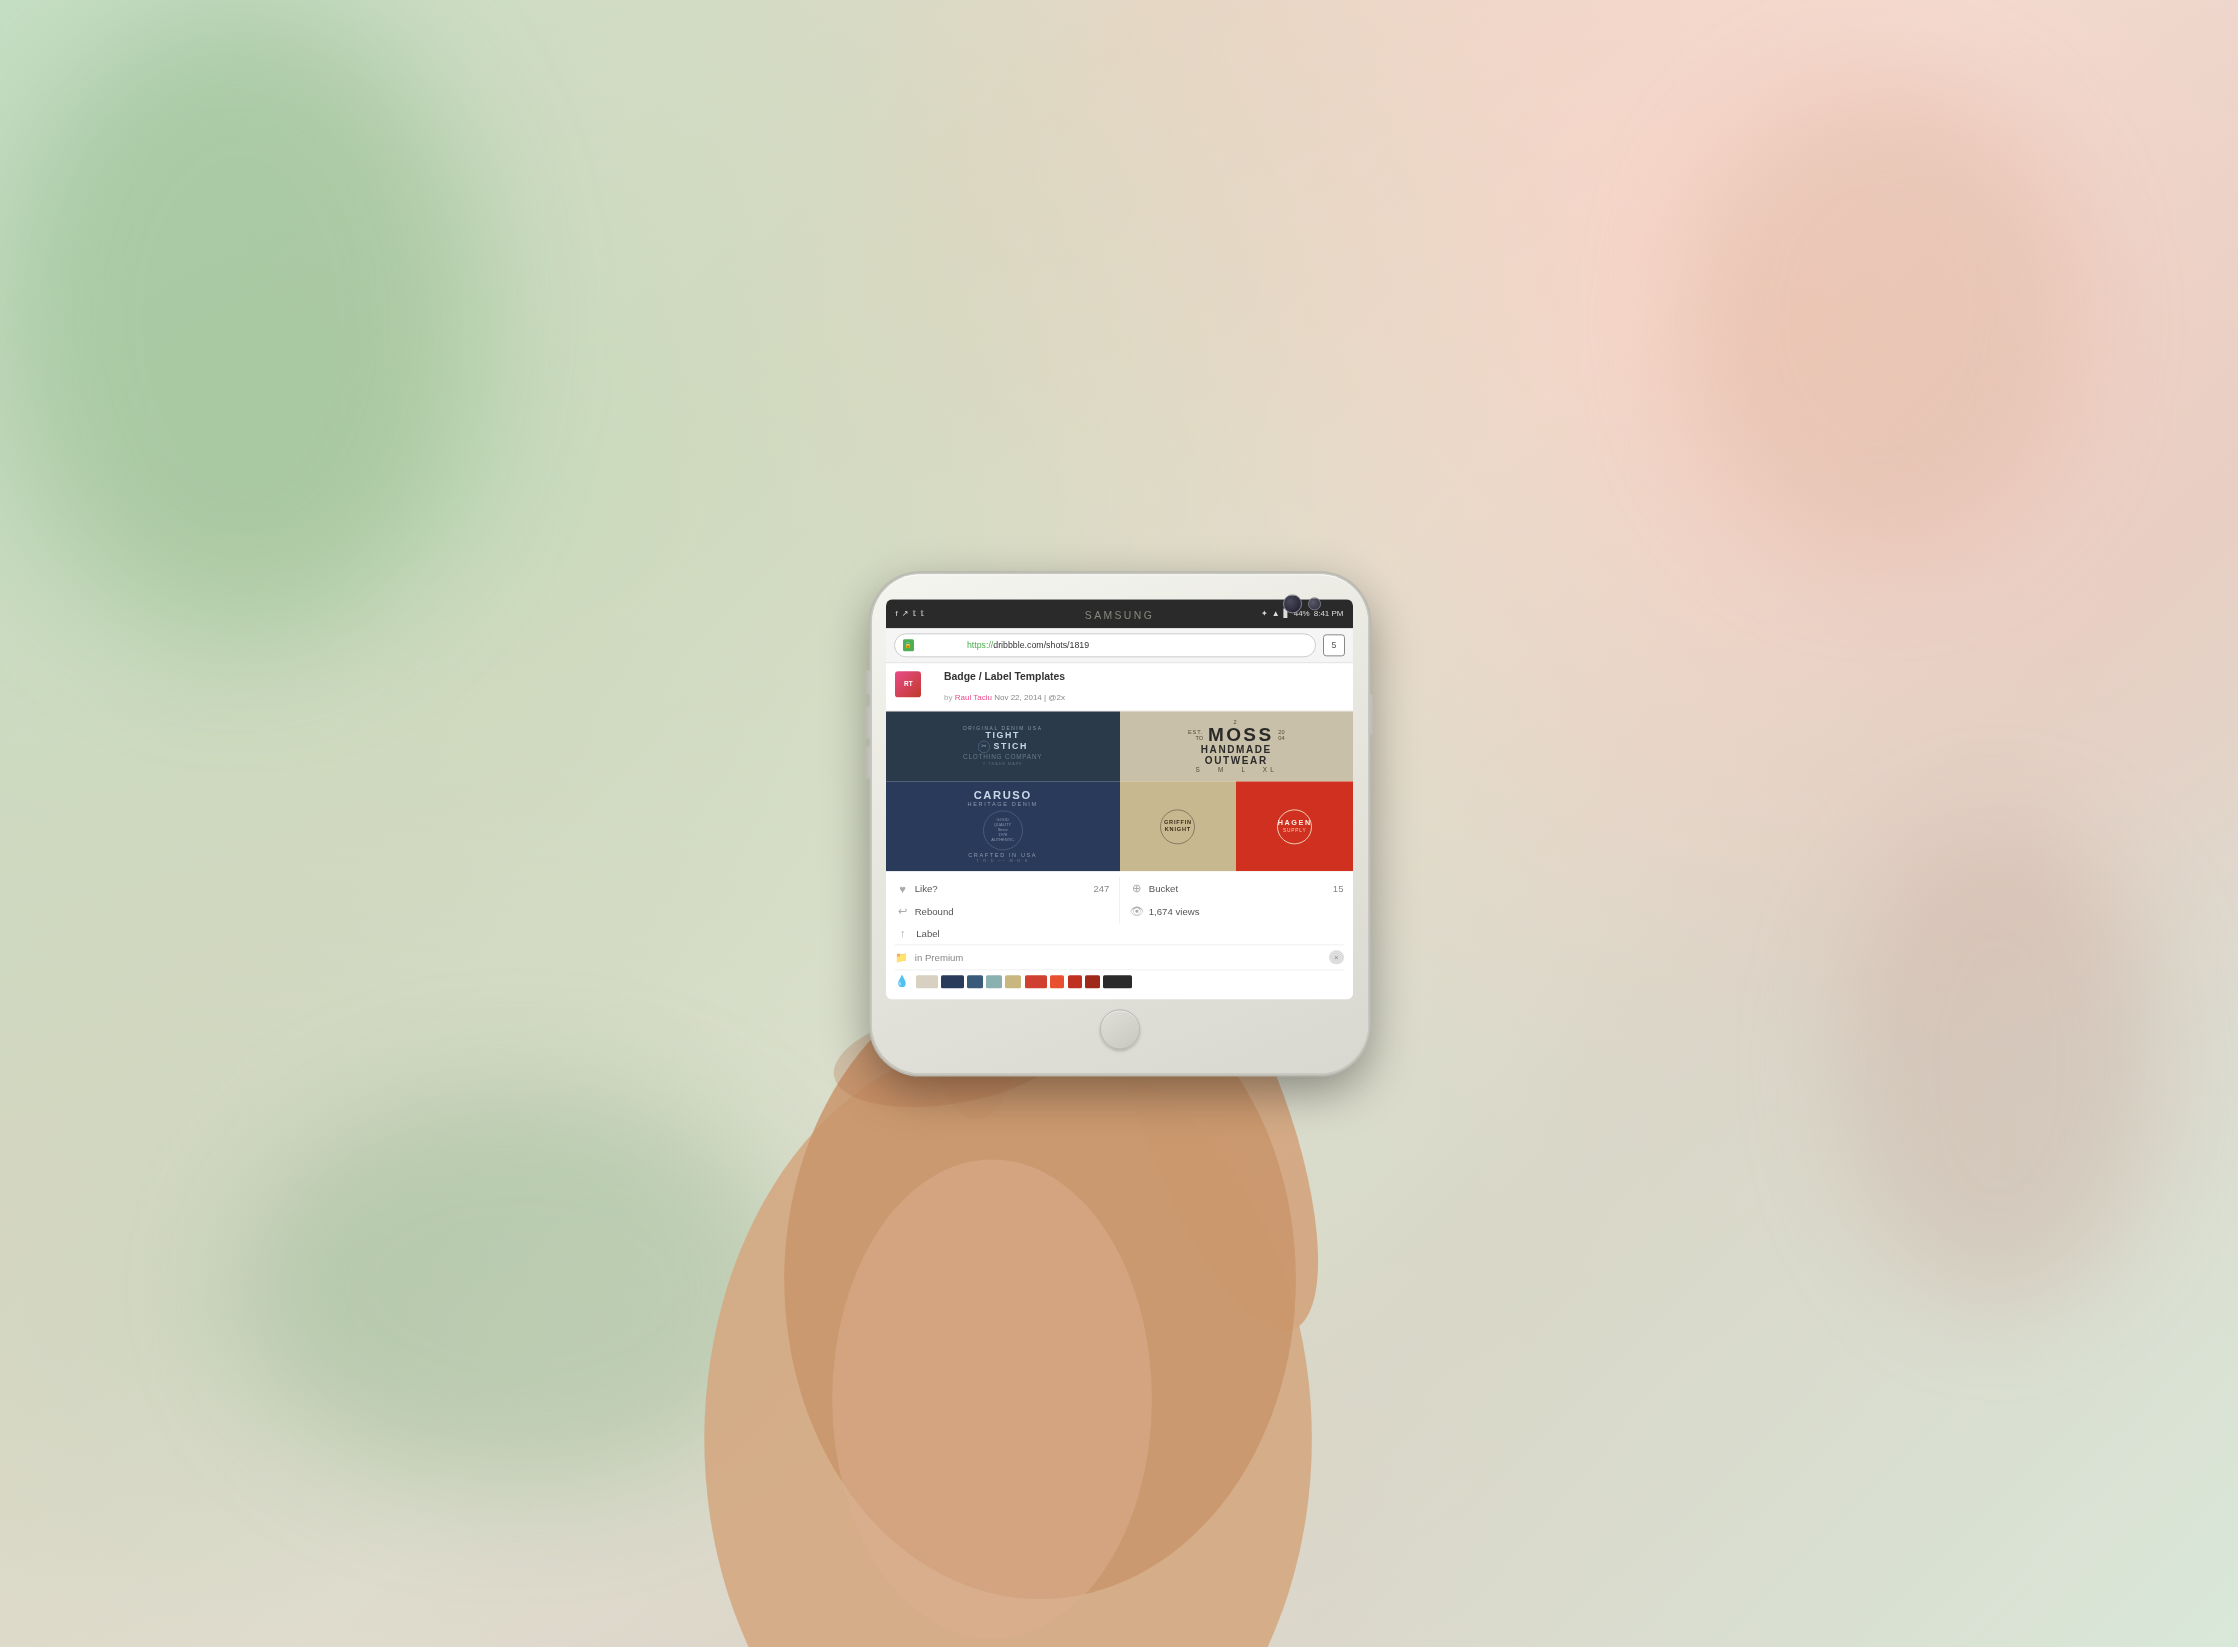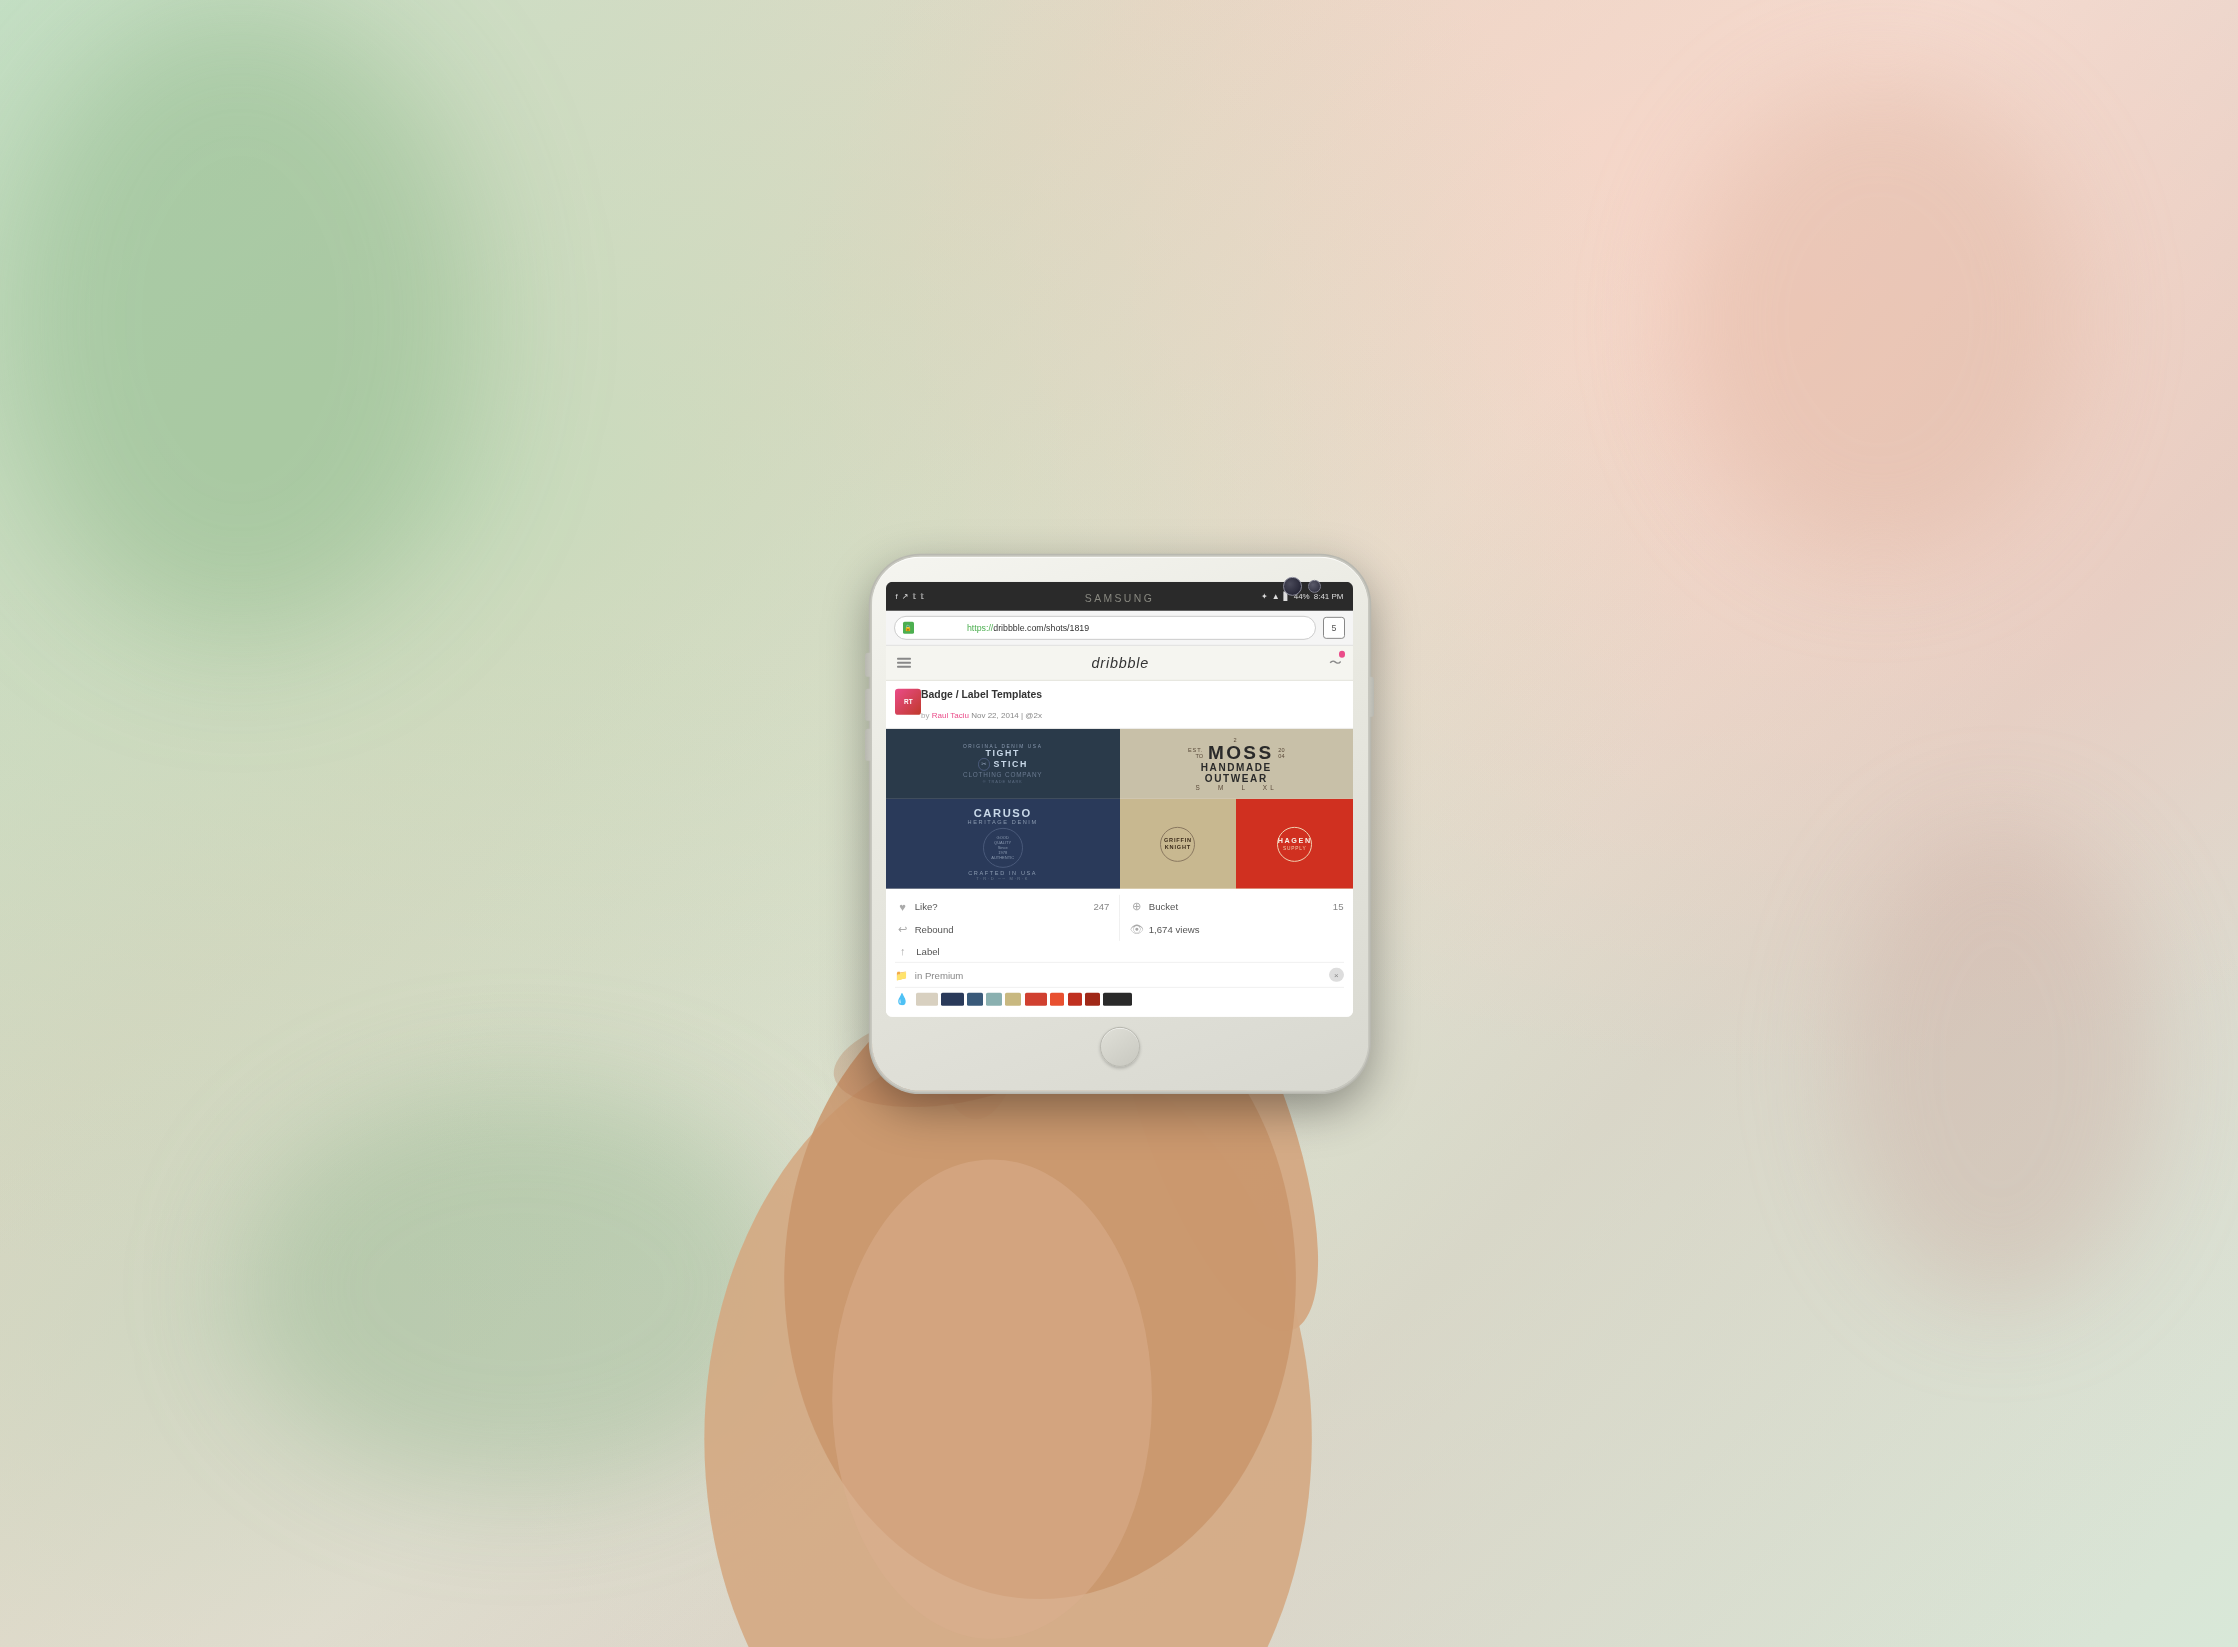--- a/index.html
+++ b/index.html
@@ -264,21 +264,21 @@
       background: #ea4c89;
       border-radius: 50%;
     }
 
     
     .shot-header {
       background: white;
       padding: 8px 9.6px;
       display: flex;
       align-items: flex-start;
-      gap: 0;
+      gap: 23px;
       border-bottom: 0.8px solid #eee;
     }
 
     .user-avatar {
       width: 25.6px;
       height: 25.6px;
       background: linear-gradient(135deg, #ea4c89, #c0392b);
       border-radius: 3.2px;
       flex-shrink: 0;
       display: flex;
@@ -741,32 +741,20 @@
       <div class="address-bar">
         <div class="url-box">
           <div class="ssl-icon">🔒</div>
           <span class="url-text">
             <span class="https">https://</span><span>dribbble.com/shots/1819</span>
           </span>
         </div>
         <div class="tab-count">5</div>
       </div>
 
-      <div class="dribbble-nav">
-        <div class="hamburger">
-          <div class="hamburger-line"></div>
-          <div class="hamburger-line"></div>
-          <div class="hamburger-line"></div>
-        </div>
-        <div class="dribbble-logo">dribbble</div>
-        <div class="nav-right">
-          <span class="activity-icon">〜</span>
-          <div class="notification-dot"></div>
-        </div>
-      </div>
 
       <div class="shot-header">
         <div class="user-avatar">RT</div>
         <div class="shot-info">
           <div class="shot-title">Badge / Label Templates</div>
           <div class="shot-meta">
             <span class="by">by</span>
             <span class="author">Raul Taciu</span>
             <span>Nov 22, 2014</span> |
             <span>@2x</span>

